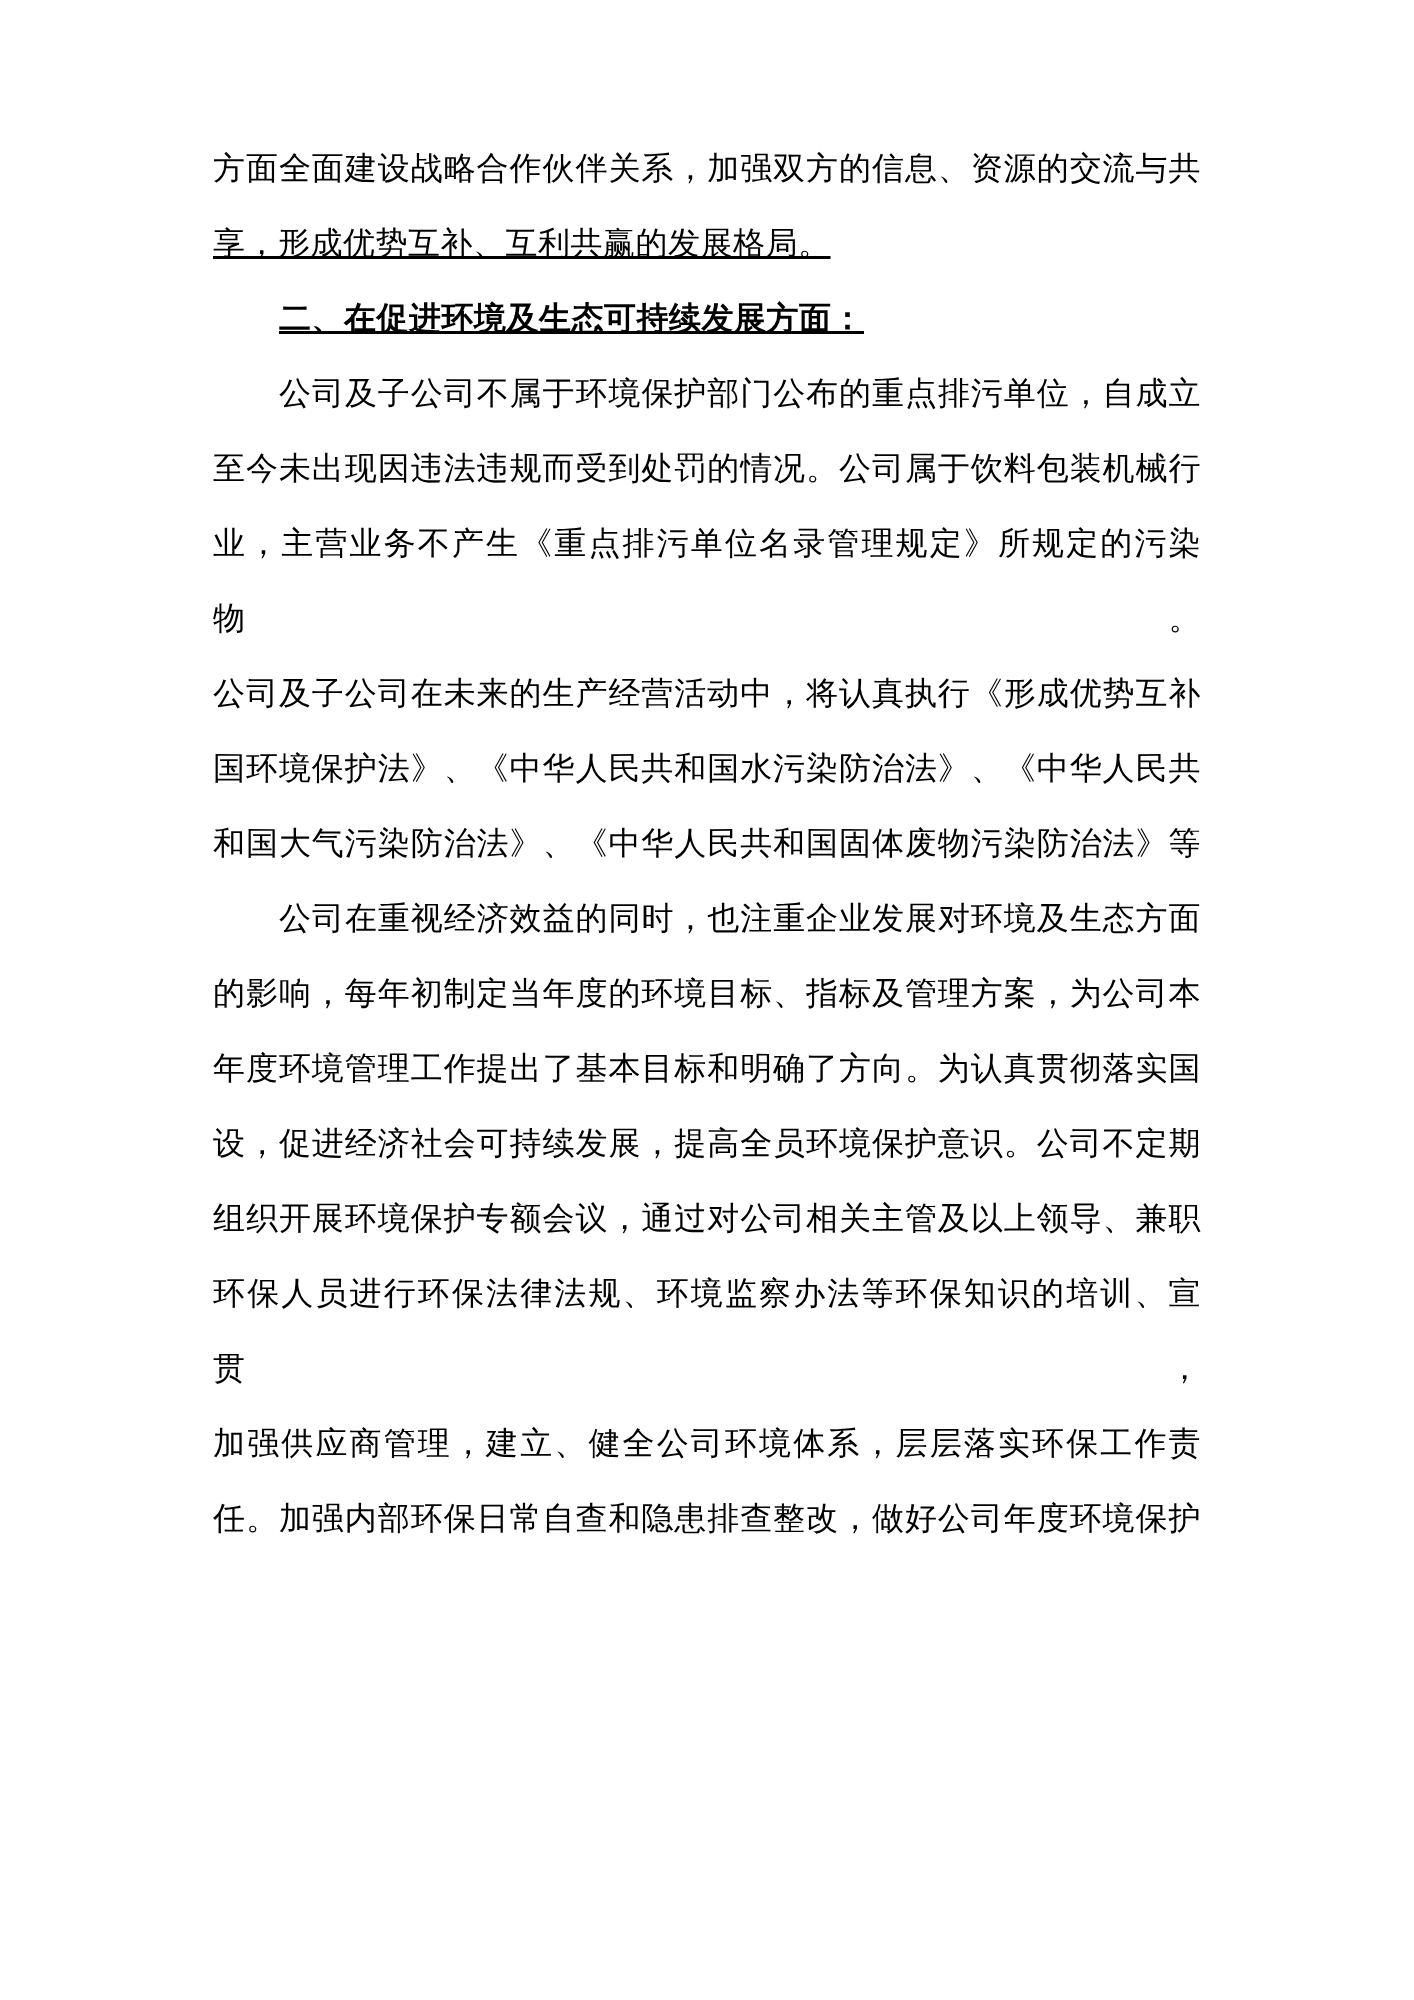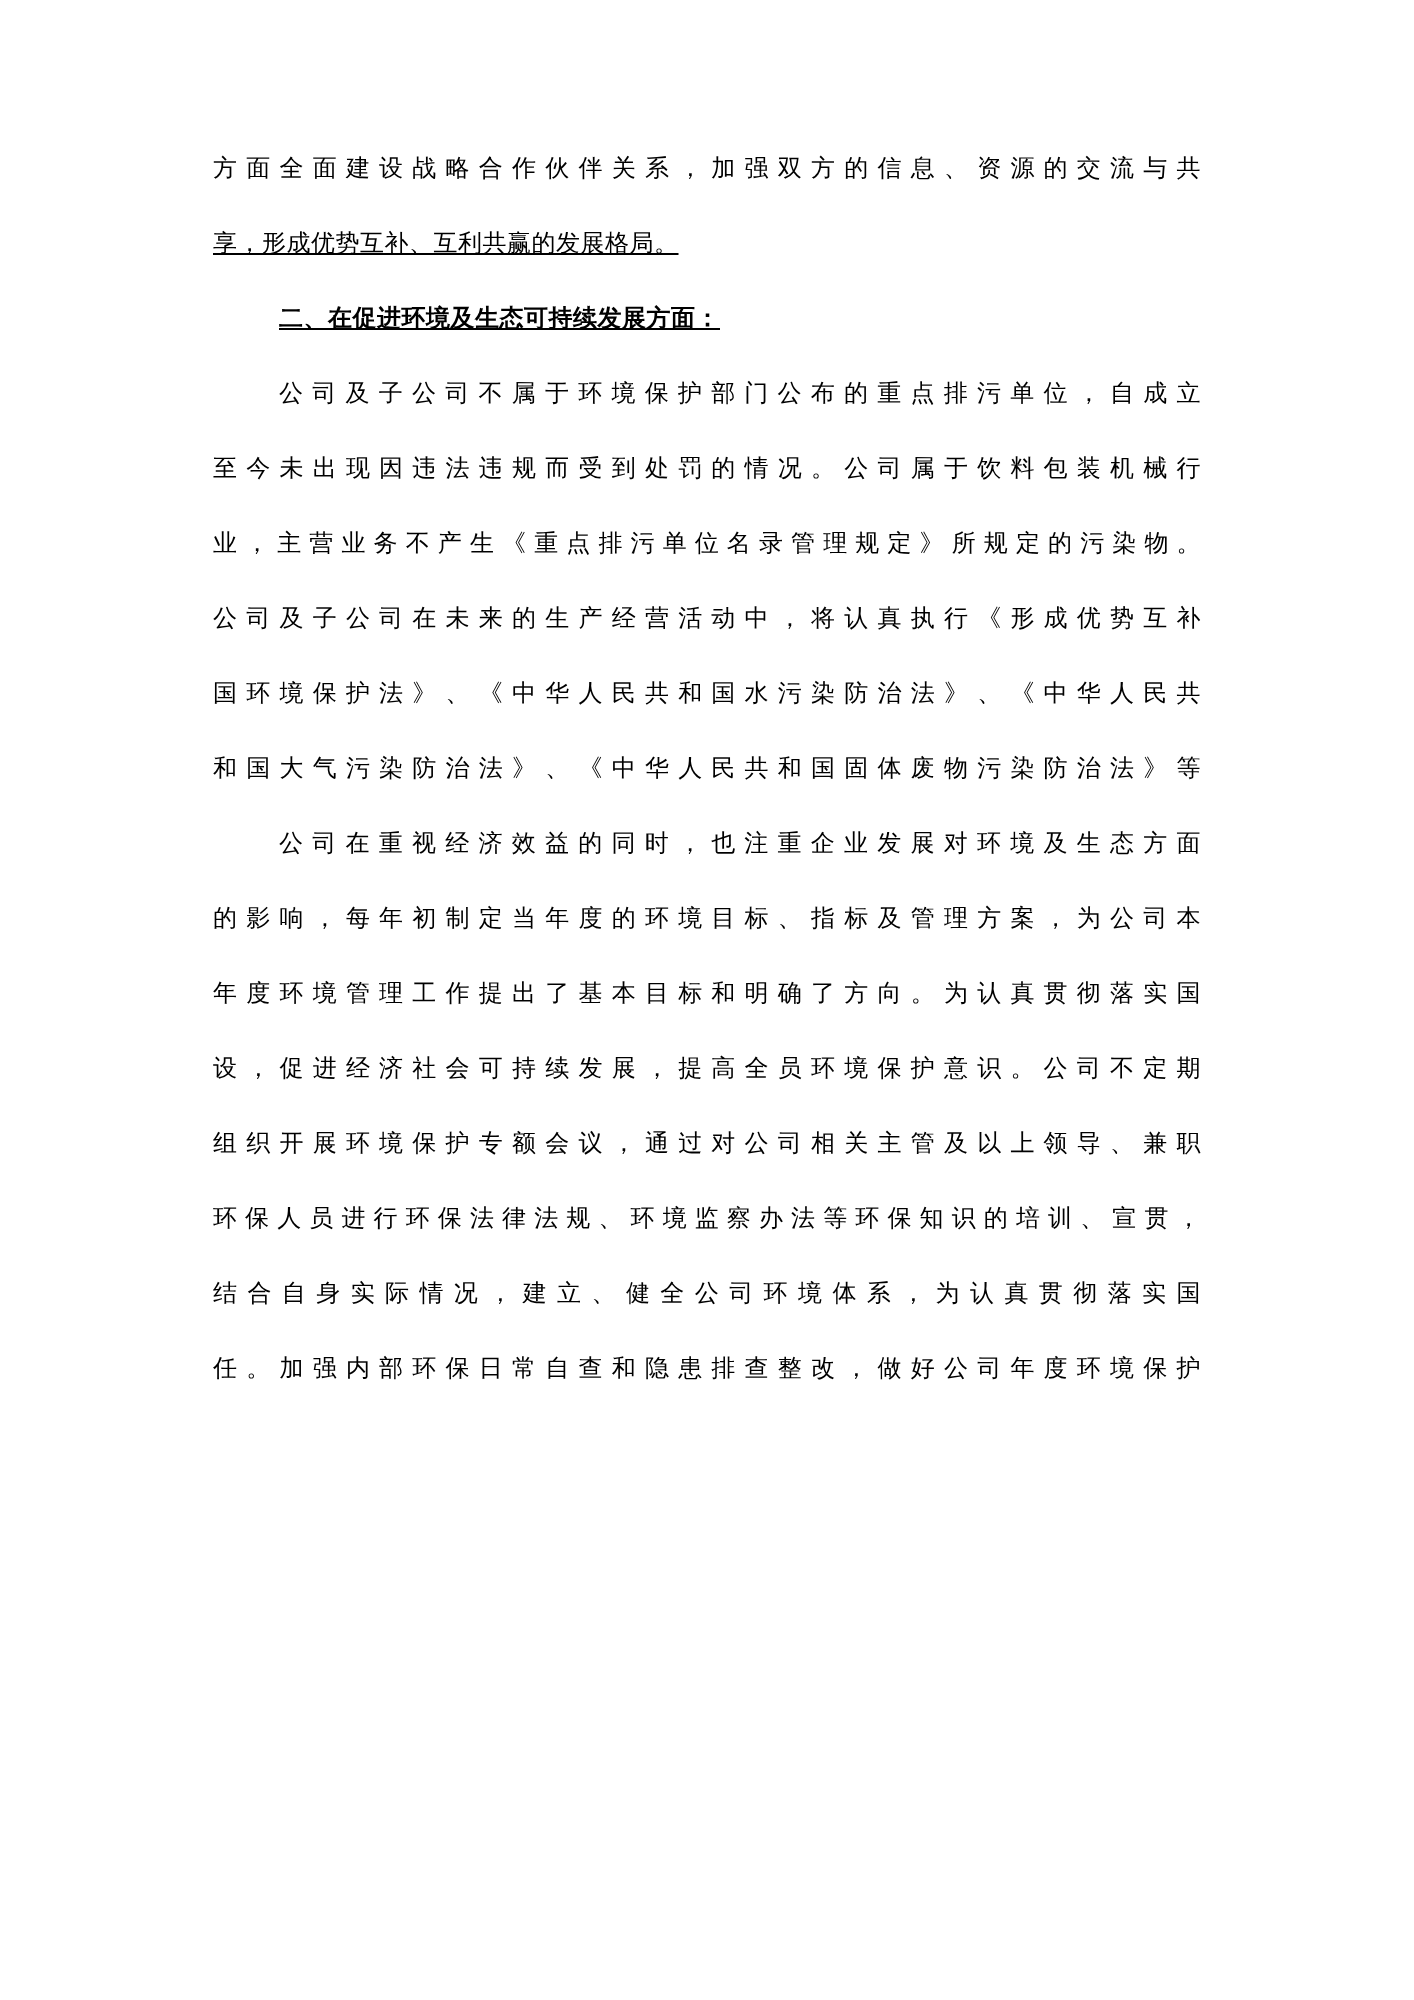--- a/index.html
+++ b/index.html
@@ -24,21 +24,21 @@
     left: 213px;
     top: 131px;
     width: 988px;
   }
   .para {
     margin: 0;
     padding: 0;
   }
   .line {
     font-family: "Liberation Serif", "DejaVu Serif", serif;
-    font-size: 24px;
+    font-size: 32px;
     line-height: 75px;
     color: #000000;
     text-align: justify;
     text-align-last: justify;
     letter-spacing: 0.5px;
   }
   .line.last {
     text-align-last: left;
     text-decoration: underline;
   }
@@ -74,19 +74,19 @@
       <div class="line">和国大气污染防治法》、《中华人民共和国固体废物污染防治法》等</div>
     </section>
 
     <section class="para">
       <div class="line indent">公司在重视经济效益的同时，也注重企业发展对环境及生态方面</div>
       <div class="line">的影响，每年初制定当年度的环境目标、指标及管理方案，为公司本</div>
       <div class="line">年度环境管理工作提出了基本目标和明确了方向。为认真贯彻落实国</div>
       <div class="line">设，促进经济社会可持续发展，提高全员环境保护意识。公司不定期</div>
       <div class="line">组织开展环境保护专额会议，通过对公司相关主管及以上领导、兼职</div>
       <div class="line">环保人员进行环保法律法规、环境监察办法等环保知识的培训、宣贯，</div>
-      <div class="line">结合自身实际情况，建立、健全公司环境体系，为认真贯彻落实国</div>
+      <div class="line">加强供应商管理，建立、健全公司环境体系，层层落实环保工作责</div>
       <div class="line">任。加强内部环保日常自查和隐患排查整改，做好公司年度环境保护</div>
 
     </section>
 
   </div>
 </div>
 
 </body></html>

